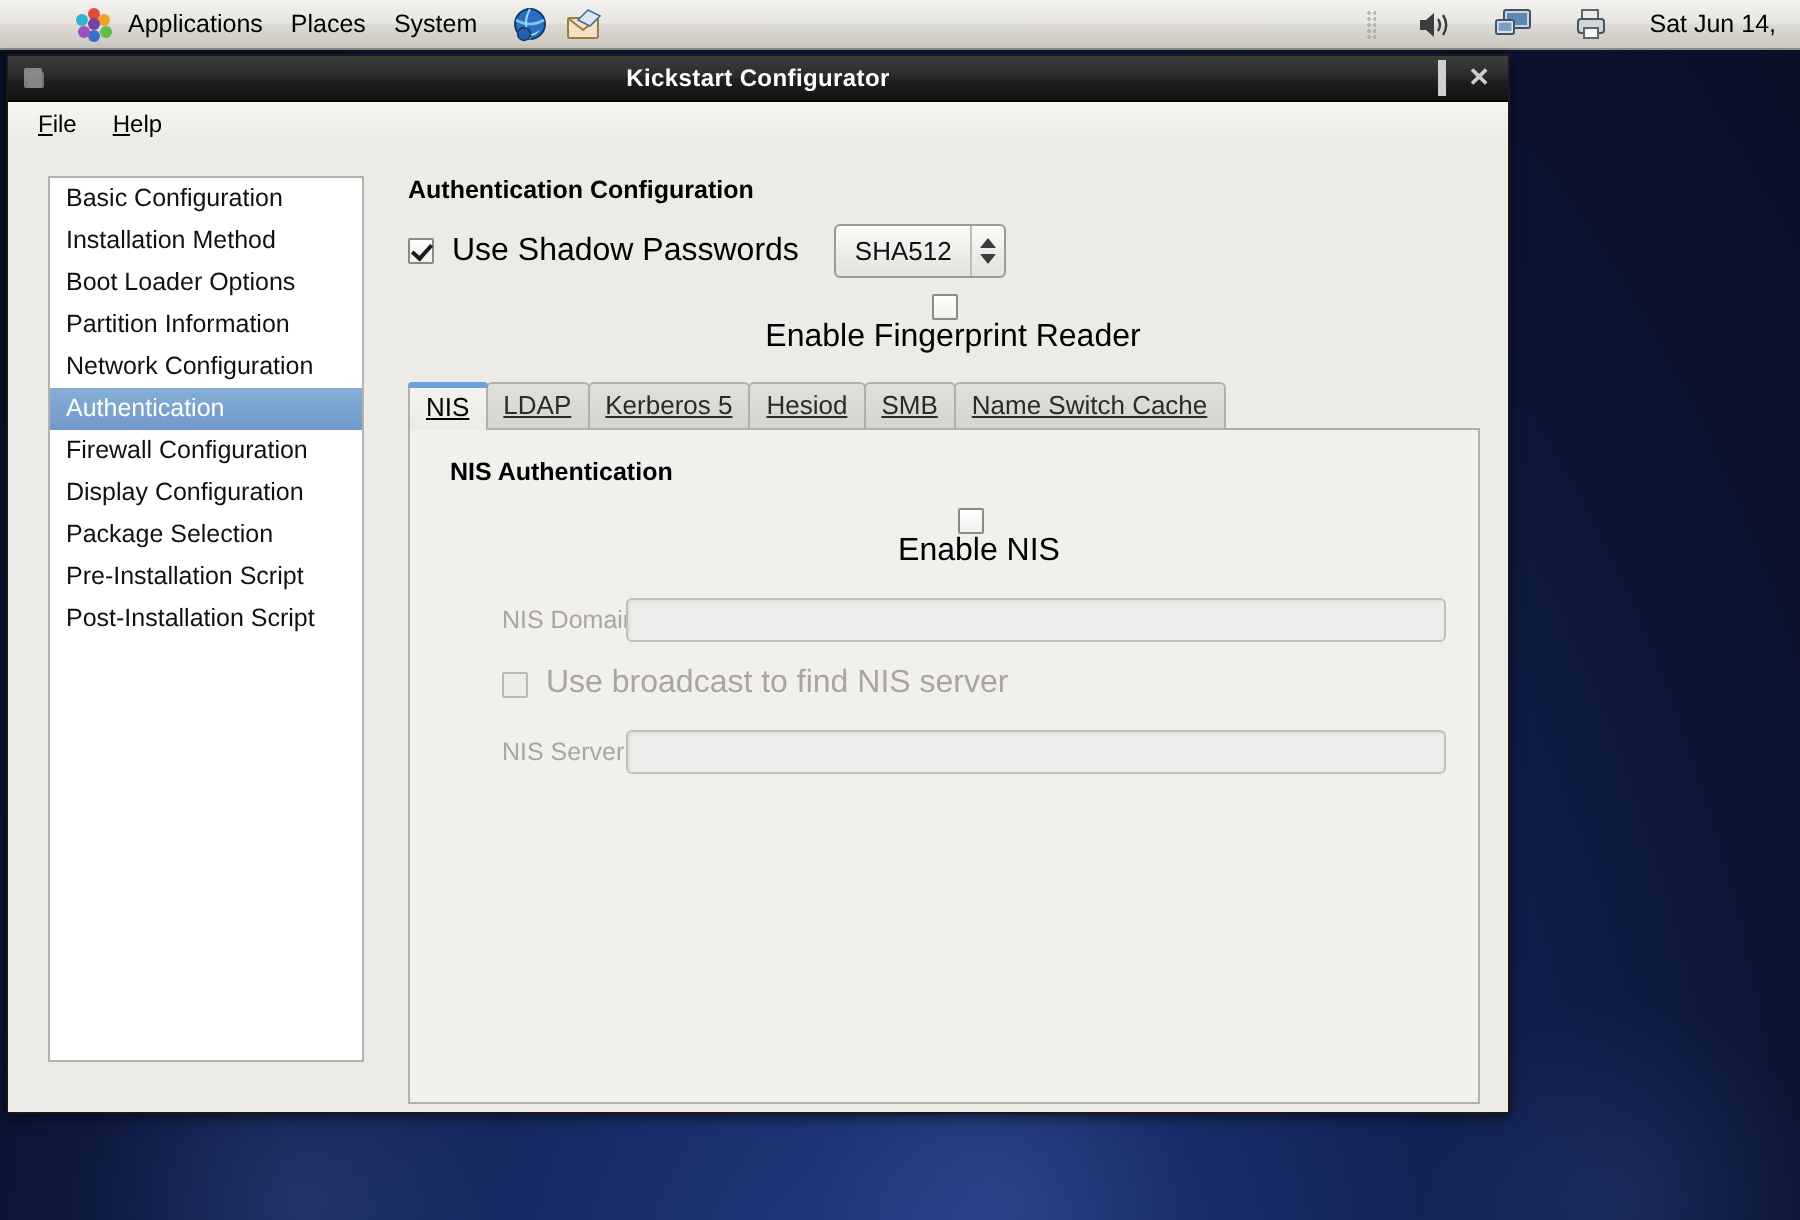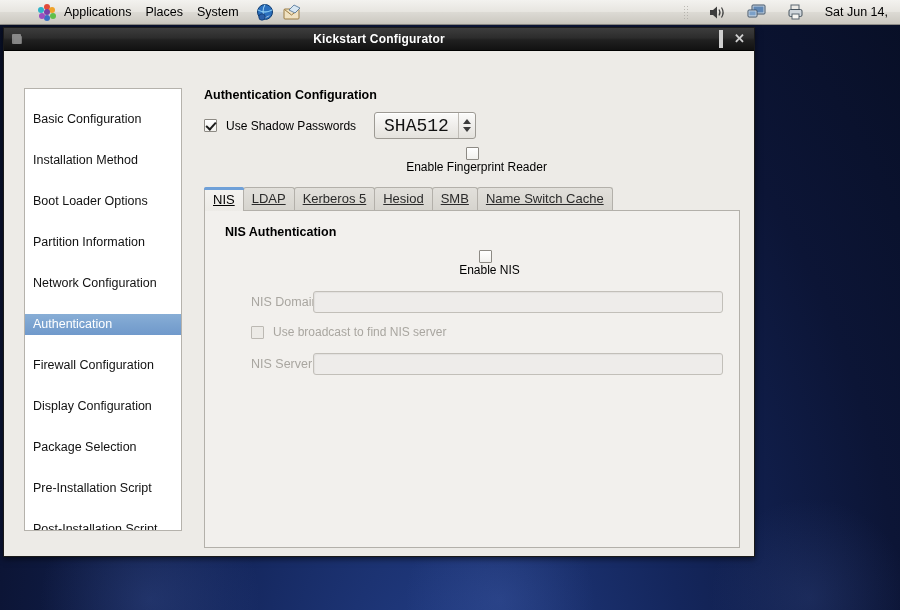--- a/index.html
+++ b/index.html
@@ -146,21 +146,20 @@
     overflow: hidden;
   }
   .side-item {
     height: 21px;
     line-height: 21px;
     padding-left: 8px;
     font-size: 12.5px;
     color: #111;
     white-space: nowrap;
     cursor: default;
-    margin-top: 20px;
   }
   .side-item.selected {
     background: linear-gradient(to bottom, #88aed6 0%, #7ba3d0 50%, #7099cb 100%);
     color: #ffffff;
   }
 
   
   #pane {
     flex: 1 1 auto;
     margin-left: 22px;
@@ -190,41 +189,40 @@
     left: 3px; top: 0px;
     width: 4px; height: 8px;
     border: solid #1c1c1c;
     border-width: 0 2px 2px 0;
     transform: rotate(42deg);
   }
   .cb.disabled {
     border-color: #bcb9b3;
     background: #eceae6;
   }
-  .cb-label { margin-left: 9px; font-size: 12px; color: #000; }
+  .cb-label { margin-left: 9px; font-size: 16px; color: #000; }
   .cb-label.disabled { color: #a9a6a0; }
 
   
   .spin {
     margin-left: 18px;
     height: 27px;
     min-width: 78px;
     border: 1px solid #9d9a94;
     border-radius: 3px;
     background: linear-gradient(to bottom, #fbfbfa 0%, #efedea 52%, #e4e2dd 100%);
     display: flex;
     align-items: center;
     box-sizing: border-box;
     box-shadow: inset 0 1px 0 #fff;
   }
   .spin-value {
     padding: 0 9px;
-    font-size: 18px;
+    font-size: 13px;
     color: #111;
-    font-family: Liberation Mono, monospace;
   }
   .spin-sep { width: 1px; align-self: stretch; background: #bfbcb6; }
   .spin-arrows {
     width: 16px;
     display: flex;
     flex-direction: column;
     align-items: center;
     justify-content: center;
     gap: 3px;
   }
@@ -383,20 +381,24 @@
       </svg>
     </div>
     <div class="title">Kickstart Configurator</div>
     <div class="wm-buttons">
       <span class="wm-btn"><span class="wm-min"></span></span>
       <span class="wm-btn"><span class="wm-max"></span></span>
       <span class="wm-btn wm-close">✕</span>
     </div>
   </div>
 
+  <div id="menubar">
+    <div class="menu-item"><u>F</u>ile</div>
+    <div class="menu-item"><u>H</u>elp</div>
+  </div>
 
   <div id="content">
 
     <div id="sidebar">
       <div class="side-item">Basic Configuration</div>
       <div class="side-item">Installation Method</div>
       <div class="side-item">Boot Loader Options</div>
       <div class="side-item">Partition Information</div>
       <div class="side-item">Network Configuration</div>
       <div class="side-item selected">Authentication</div>

